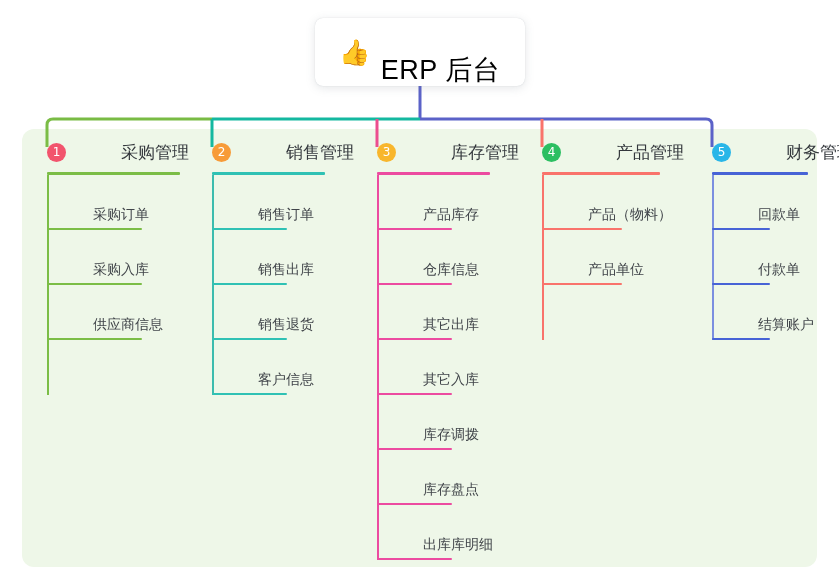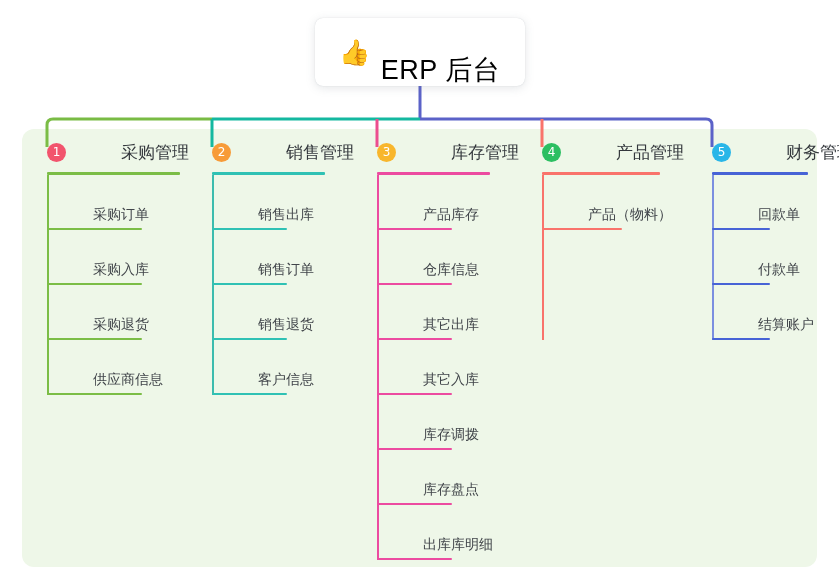--- a/index.html
+++ b/index.html
@@ -194,43 +194,39 @@
           <span class="spine" style="background: rgb(123, 189, 70); height: 220px;"></span>
           <div class="leaf">
             <span class="leaf-label">采购订单</span>
             <span class="leaf-rule" style="background: rgb(123, 189, 70); width: 95px;"></span>
           </div>
           <div class="leaf">
             <span class="leaf-label">采购入库</span>
             <span class="leaf-rule" style="background: rgb(123, 189, 70); width: 95px;"></span>
           </div>
           <div class="leaf">
-            <span class="leaf-label">采购退货</span>
-            <span class="leaf-rule" style="background: rgb(123, 189, 70); width: 95px;"></span>
-          </div>
-          <div class="leaf">
             <span class="leaf-label">供应商信息</span>
             <span class="leaf-rule" style="background: rgb(123, 189, 70); width: 95px;"></span>
           </div>
         </div>
       </div>
       <div class="col" style="left: 195px; width: 130px;">
         <div class="col-head">
           <span class="badge" style="background: rgb(247, 155, 56);">2</span>
           <span class="head-label">销售管理</span>
           <span class="head-rule" style="background: rgb(47, 193, 180); width: 113px;"></span>
         </div>
         <div class="leaves">
           <span class="spine" style="background: rgb(60, 188, 174); height: 220px;"></span>
           <div class="leaf">
+            <span class="leaf-label">销售订单</span>
+            <span class="leaf-rule" style="background: rgb(47, 193, 180); width: 75px;"></span>
+          </div>
+          <div class="leaf">
             <span class="leaf-label">销售出库</span>
-            <span class="leaf-rule" style="background: rgb(47, 193, 180); width: 75px;"></span>
-          </div>
-          <div class="leaf">
-            <span class="leaf-label">销售订单</span>
             <span class="leaf-rule" style="background: rgb(47, 193, 180); width: 75px;"></span>
           </div>
           <div class="leaf">
             <span class="leaf-label">销售退货</span>
             <span class="leaf-rule" style="background: rgb(47, 193, 180); width: 75px;"></span>
           </div>
           <div class="leaf">
             <span class="leaf-label">客户信息</span>
             <span class="leaf-rule" style="background: rgb(47, 193, 180); width: 75px;"></span>
           </div>
@@ -279,20 +275,24 @@
           <span class="badge" style="background: rgb(44, 191, 98);">4</span>
           <span class="head-label">产品管理</span>
           <span class="head-rule" style="background: rgb(249, 115, 107); width: 118px;"></span>
         </div>
         <div class="leaves">
           <span class="spine" style="background: rgb(249, 115, 107); height: 165px;"></span>
           <div class="leaf">
             <span class="leaf-label">产品（物料）</span>
             <span class="leaf-rule" style="background: rgb(249, 115, 107); width: 80px;"></span>
           </div>
+          <div class="leaf">
+            <span class="leaf-label">产品单位</span>
+            <span class="leaf-rule" style="background: rgb(249, 115, 107); width: 80px;"></span>
+          </div>
         </div>
       </div>
       <div class="col" style="left: 695px; width: 113px;">
         <div class="col-head">
           <span class="badge" style="background: rgb(41, 182, 232);">5</span>
           <span class="head-label">财务管理</span>
           <span class="head-rule" style="background: rgb(71, 99, 214); width: 96px;"></span>
         </div>
         <div class="leaves">
           <span class="spine" style="background: rgb(123, 143, 224); height: 165px;"></span>

